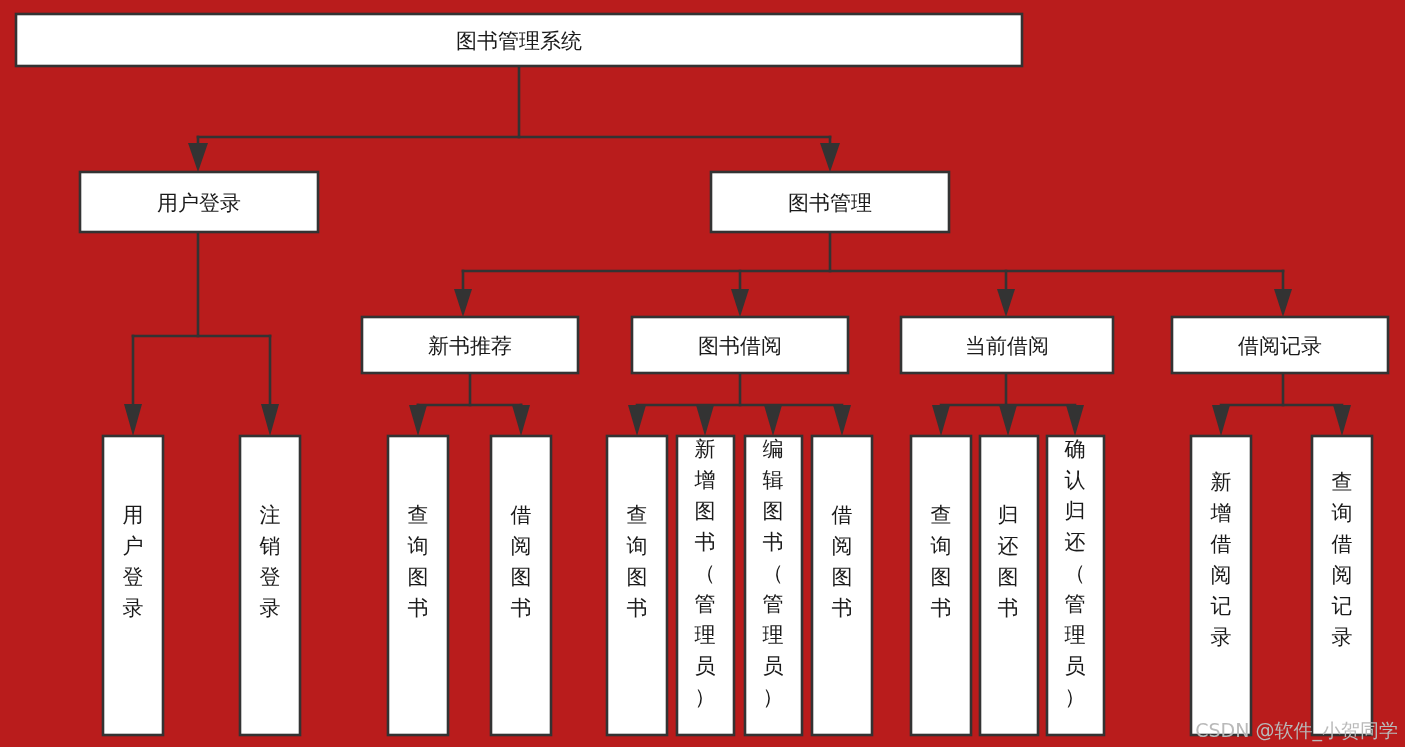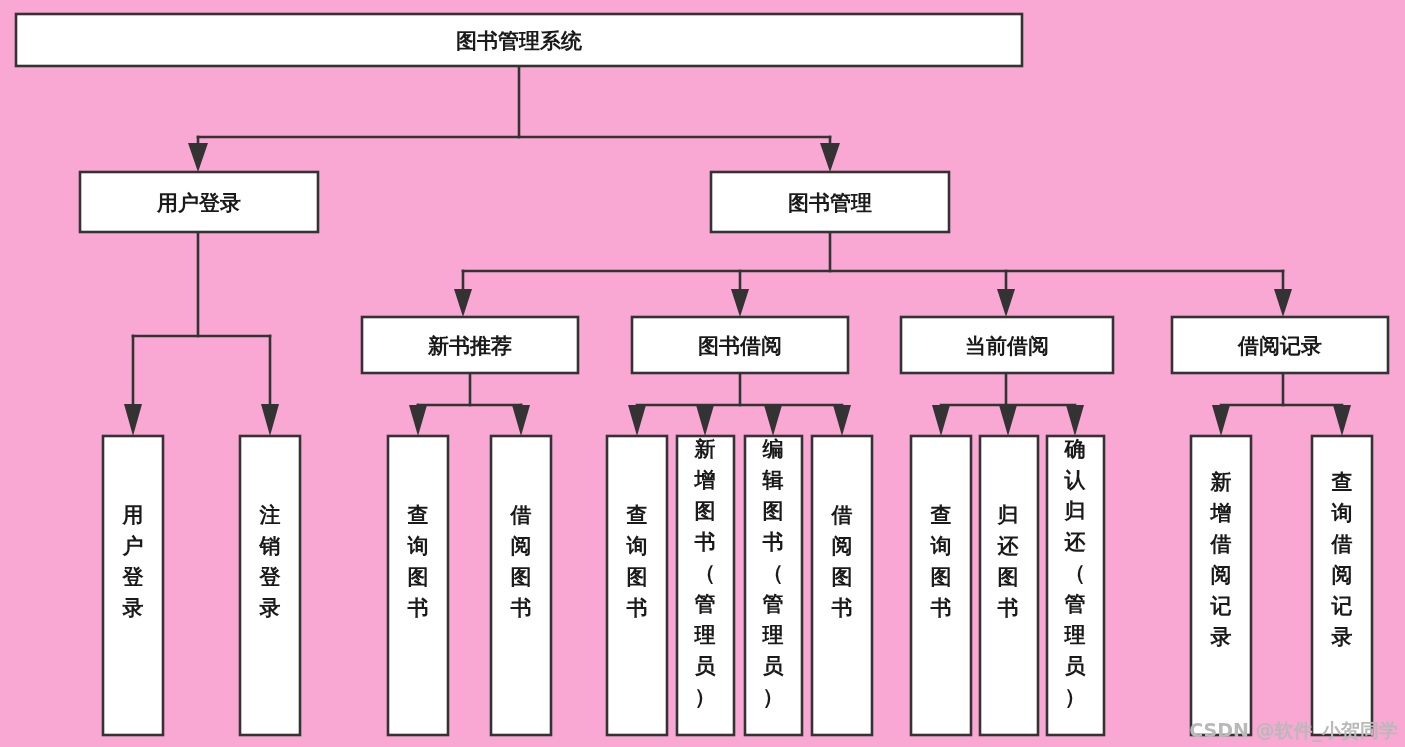--- a/index.html
+++ b/index.html
@@ -8,23 +8,22 @@
     padding: 0;
     background: #ffffff;
   }
   body {
     font-family: "DejaVu Sans", "Liberation Sans", sans-serif;
   }
   #diagram-root {
     position: relative;
     width: 1405px;
     height: 747px;
-    background: #f9a8d4;
+    background: #b91c1c;
     overflow: hidden;
-    font-weight: bold;
   }
   svg.diagram-canvas {
     position: absolute;
     left: 0;
     top: 0;
     width: 1405px;
     height: 747px;
     display: block;
   }
   .node-rect {

